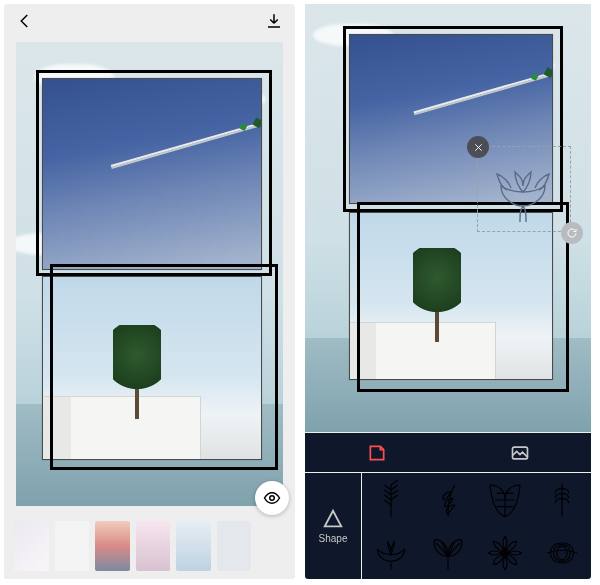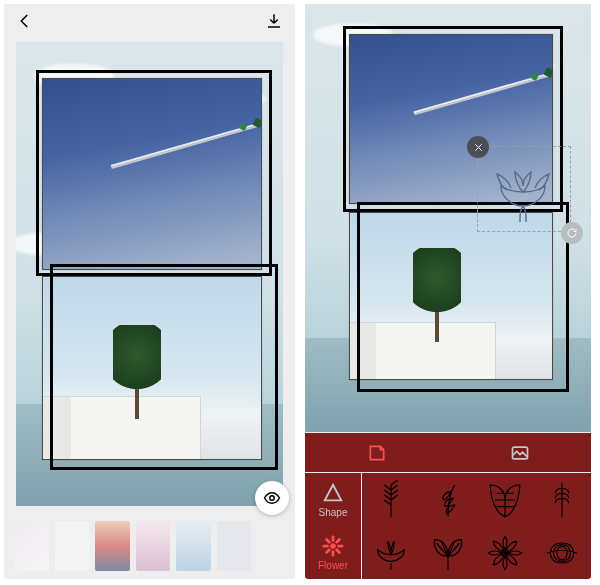--- a/index.html
+++ b/index.html
@@ -23,21 +23,21 @@
 .pane-bot{background:linear-gradient(180deg,#bfd8e9 0%,#d6e6f0 55%,#eef3f6 75%,#dfe3e3 100%)}
 .tree{position:absolute;left:42%;bottom:22%;width:4px;height:46%;background:#5a4a36}
 .tree:before{content:"";position:absolute;left:-22px;bottom:28px;width:48px;height:66px;background:radial-gradient(circle at 50% 45%,#2e5a2e 0%,#1d3f1e 78%,transparent 80%)}
 .bld{position:absolute;left:0;bottom:0;width:72%;height:34%;background:linear-gradient(90deg,#e8e8e6 0 18%,#f5f5f3 18% 100%);outline:1px solid #d5d5d0}
 .eye-btn{position:absolute;right:6px;bottom:64px;width:34px;height:34px;border-radius:50%;background:#fff;box-shadow:0 1px 4px rgba(0,0,0,.25);display:flex;align-items:center;justify-content:center}
 .eye-btn svg{width:18px;height:18px;stroke:#000;stroke-width:2;fill:none}
 .swatches{position:absolute;left:10px;right:44px;bottom:8px;height:50px;display:flex;gap:6px}
 .sw{flex:1;border-radius:2px}
 
 
-.screen-r{width:286px;height:575px;background:#7f1d1d;position:relative;border-radius:3px}
+.screen-r{width:286px;height:575px;background:#0f172a;position:relative;border-radius:3px}
 .canvas-r{position:absolute;left:0;right:0;top:0;height:428px;overflow:hidden}
 .selbox{position:absolute;border:1px dashed #9aa1a8}
 .closebadge{position:absolute;width:22px;height:22px;border-radius:50%;background:#4b4f55;color:#fff;display:flex;align-items:center;justify-content:center}
 .closebadge svg{width:11px;height:11px;stroke:#fff;stroke-width:2;fill:none}
 .rotbadge{position:absolute;width:22px;height:22px;border-radius:50%;background:#b8bcc0;display:flex;align-items:center;justify-content:center}
 .rotbadge svg{width:12px;height:12px;stroke:#fff;stroke-width:2;fill:none}
 .flower-ol{position:absolute;stroke:#5a6b88;stroke-width:1.4;fill:none}
 
 .modebar{position:absolute;left:0;right:0;top:428px;height:40px;border-top:1px solid #eee;display:flex}
 .modebar>div{flex:1;display:flex;align-items:center;justify-content:center}
@@ -161,29 +161,20 @@
     </div>
 
     <div class="stickerpanel">
       <div class="cats">
         <div class="cat shape">
           <svg viewBox="0 0 24 24" fill="none" stroke="#c7c7c7" stroke-width="2">
               <path d="M12 3 3 20h18z"></path>
             </svg>
           <span>Shape</span>
         </div>
-        <div class="cat flower">
-          <svg viewBox="0 0 24 24" fill="#ff4e4e">
-              <circle cx="12" cy="12" r="3"></circle>
-              <g stroke="#ff4e4e" stroke-width="3" stroke-linecap="round">
-                <path d="M12 2v4M12 18v4M2 12h4M18 12h4M5 5l3 3M16 16l3 3M19 5l-3 3M8 16l-3 3"></path>
-              </g>
-            </svg>
-          <span>Flower</span>
-        </div>
       </div>
       <div class="grid">
         <div class="cell">
             <svg viewBox="0 0 48 48">
               <path d="M24 44V6m0 6-8-6m8 12-8-6m8 12-8-6m8 12-8-6m8-18 8-6m-8 12 8-6m-8 12 8-6m-8 12 8-6"></path>
             </svg>
           </div>
         <div class="cell">
             <svg viewBox="0 0 48 48">
               <path d="M24 44c0-18 2-28 8-38M28 14c-6 0-10 4-10 8s4 2 10-8zM30 22c-6 0-10 4-10 8s4 2 10-8zM32 30c-6 0-10 4-10 8s4 2 10-8z"></path>

